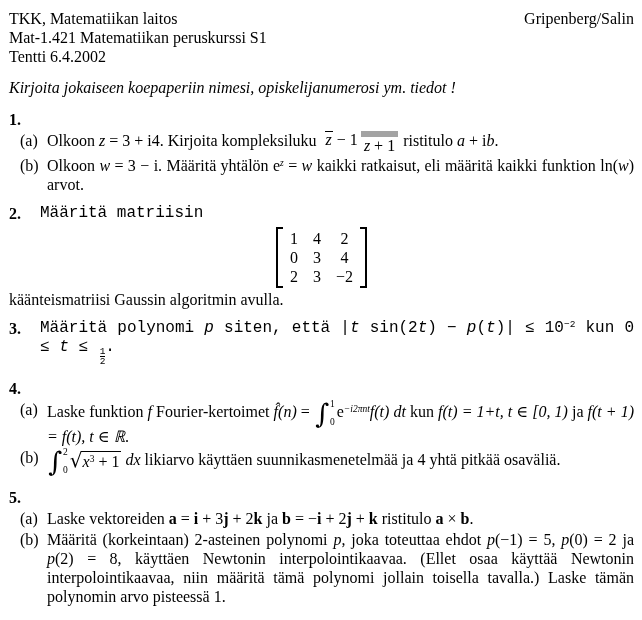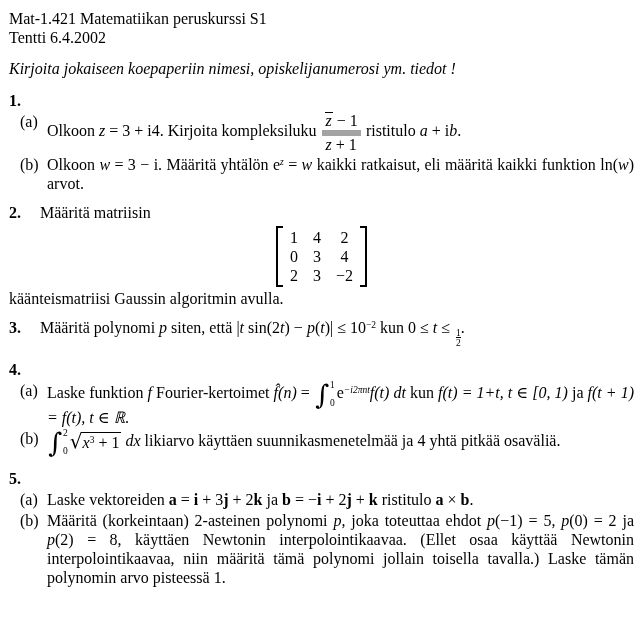--- a/index.html
+++ b/index.html
@@ -9,29 +9,29 @@
     padding:9px 8px 0 9px;
     background:#ffffff; color:#000;
     font-family:"Liberation Serif","DejaVu Serif",serif;
     font-size:16px; line-height:19px;
   }
   .hdr-row { display:flex; justify-content:space-between; }
   .instr { font-style:italic; margin-top:12px; }
   .pnum { font-weight:bold; margin-top:13px; }
   .prow { display:flex; margin-top:10px; }
   .pnum-inline { font-weight:bold; flex:0 0 31px; }
-  .pcontent { flex:1; text-align:justify; }
+  .pcontent { flex:1; text-align:justify;font-family:Liberation Mono, monospace; }
   .item { display:flex; padding-left:11px; margin-top:2px; }
   .ilabel { flex:0 0 27px; }
   .icontent { flex:1; text-align:justify; }
   .mi { font-style:italic; }
   .bfv { font-weight:bold; }
   sup.sp { font-size:9.5px; line-height:0; vertical-align:5px; }
   
-  .frac { display:inline-flex; flex-direction:column; vertical-align:middle; text-align:center; margin:0 5px; line-height:16px; }
+  .frac { display:inline-flex; flex-direction:row; vertical-align:middle; text-align:center; margin:0 5px; line-height:16px; }
   .frac .num { padding:0 3px 1px; }
   .frac .den { border-top:6px solid #a3a3a3; padding:1px 3px 0; }
   .ovl { display:inline-block; border-top:1px solid #000; line-height:13px; padding:1px 1px 0; }
   
   .sfrac { display:inline-flex; flex-direction:column; text-align:center; font-size:9.5px; line-height:8px; vertical-align:-3px; margin-left:2px; }
   .sfrac .den { border-top:1px solid #000; padding-top:1px; }
   
   .intg { display:inline-flex; align-items:center; vertical-align:-6px; margin:0 2px 0 1px; }
   .int-sign { font-size:27px; line-height:27px; font-family:"DejaVu Serif",serif; }
   .int-lims { display:inline-flex; flex-direction:column; justify-content:space-between; height:27px; font-size:9.5px; line-height:9.5px; margin-left:1px; }
@@ -45,20 +45,24 @@
   .brk { width:7px; }
   .brk-l { border-left:2px solid #000; border-top:2px solid #000; border-bottom:2px solid #000; }
   .brk-r { border-right:2px solid #000; border-top:2px solid #000; border-bottom:2px solid #000; }
   .mgrid { display:grid; grid-template-columns:repeat(3,auto); column-gap:15px; padding:2px 7px; text-align:center; line-height:19px; }
 </style>
 </head>
 <body>
 
 <div class="page">
 
+  <div class="hdr-row">
+      <span>TKK, Matematiikan laitos</span>
+      <span>Gripenberg/Salin</span>
+    </div>
   <div>Mat-1.421 Matematiikan peruskurssi S1</div>
   <div>Tentti 6.4.2002</div>
 
   <div class="instr">
     <div>Kirjoita jokaiseen koepaperiin nimesi, opiskelijanumerosi ym. tiedot !</div>
   </div>
 
   <div class="pnum">1.</div>
   <div class="item">
     <span class="ilabel">(a)</span>

